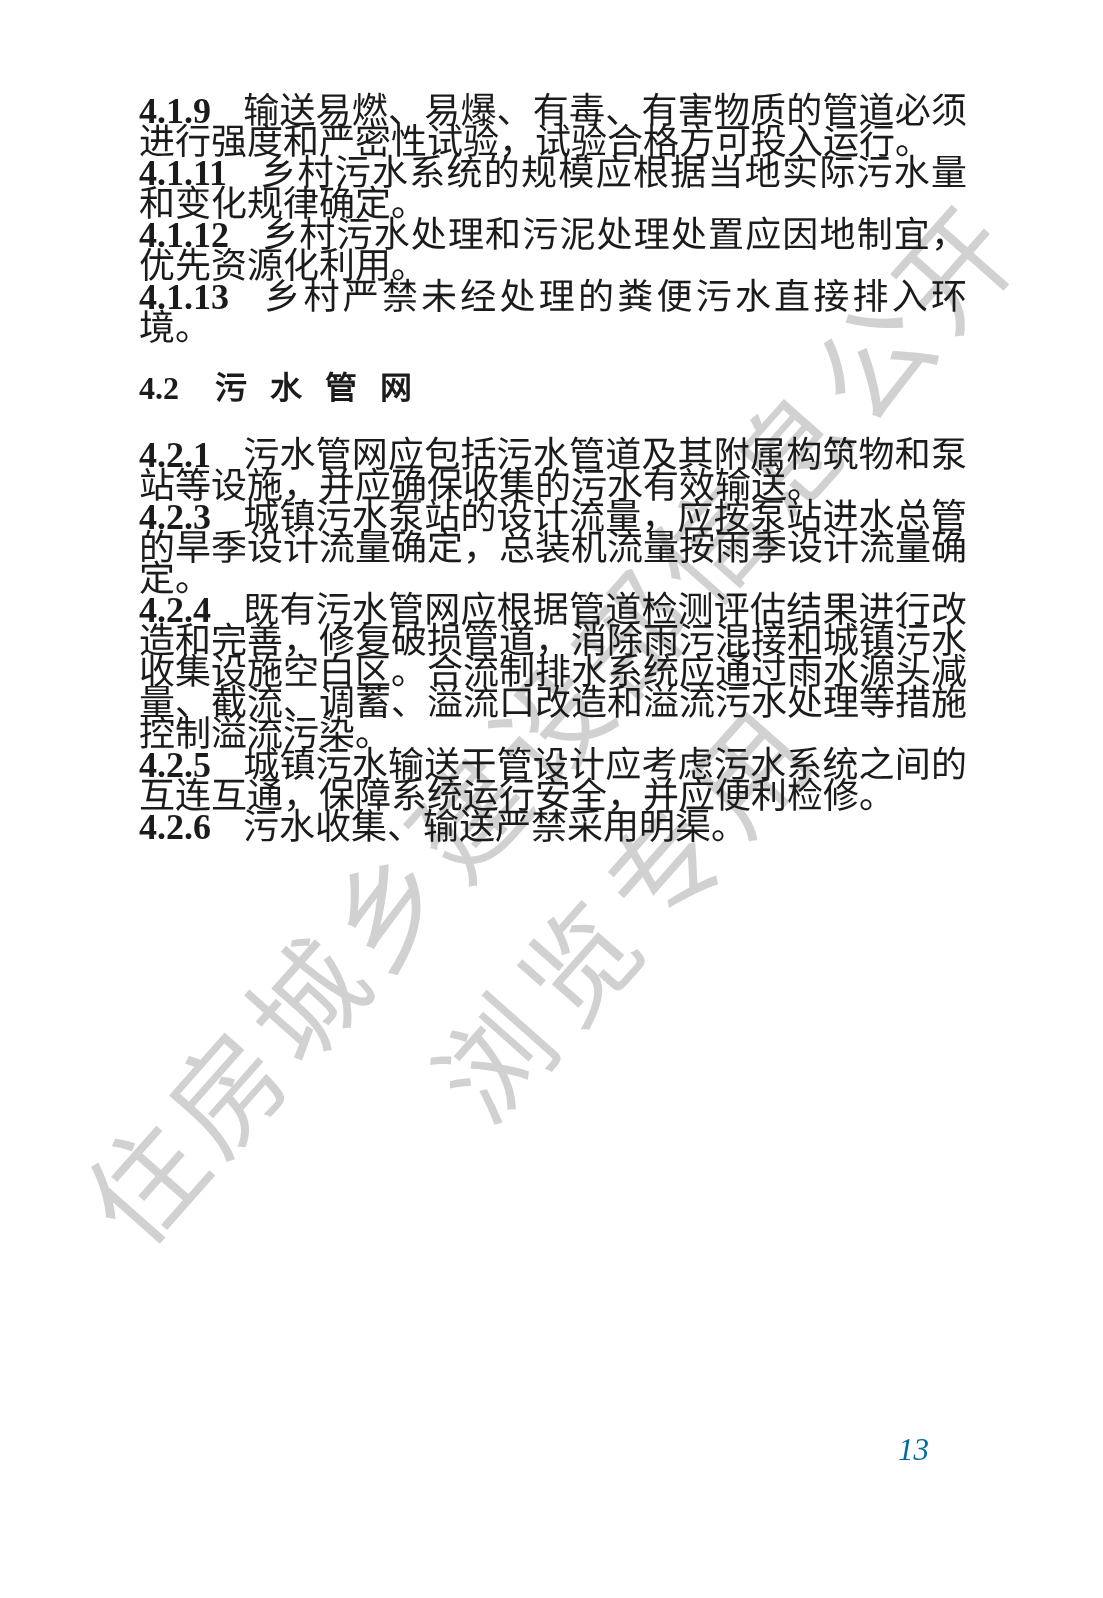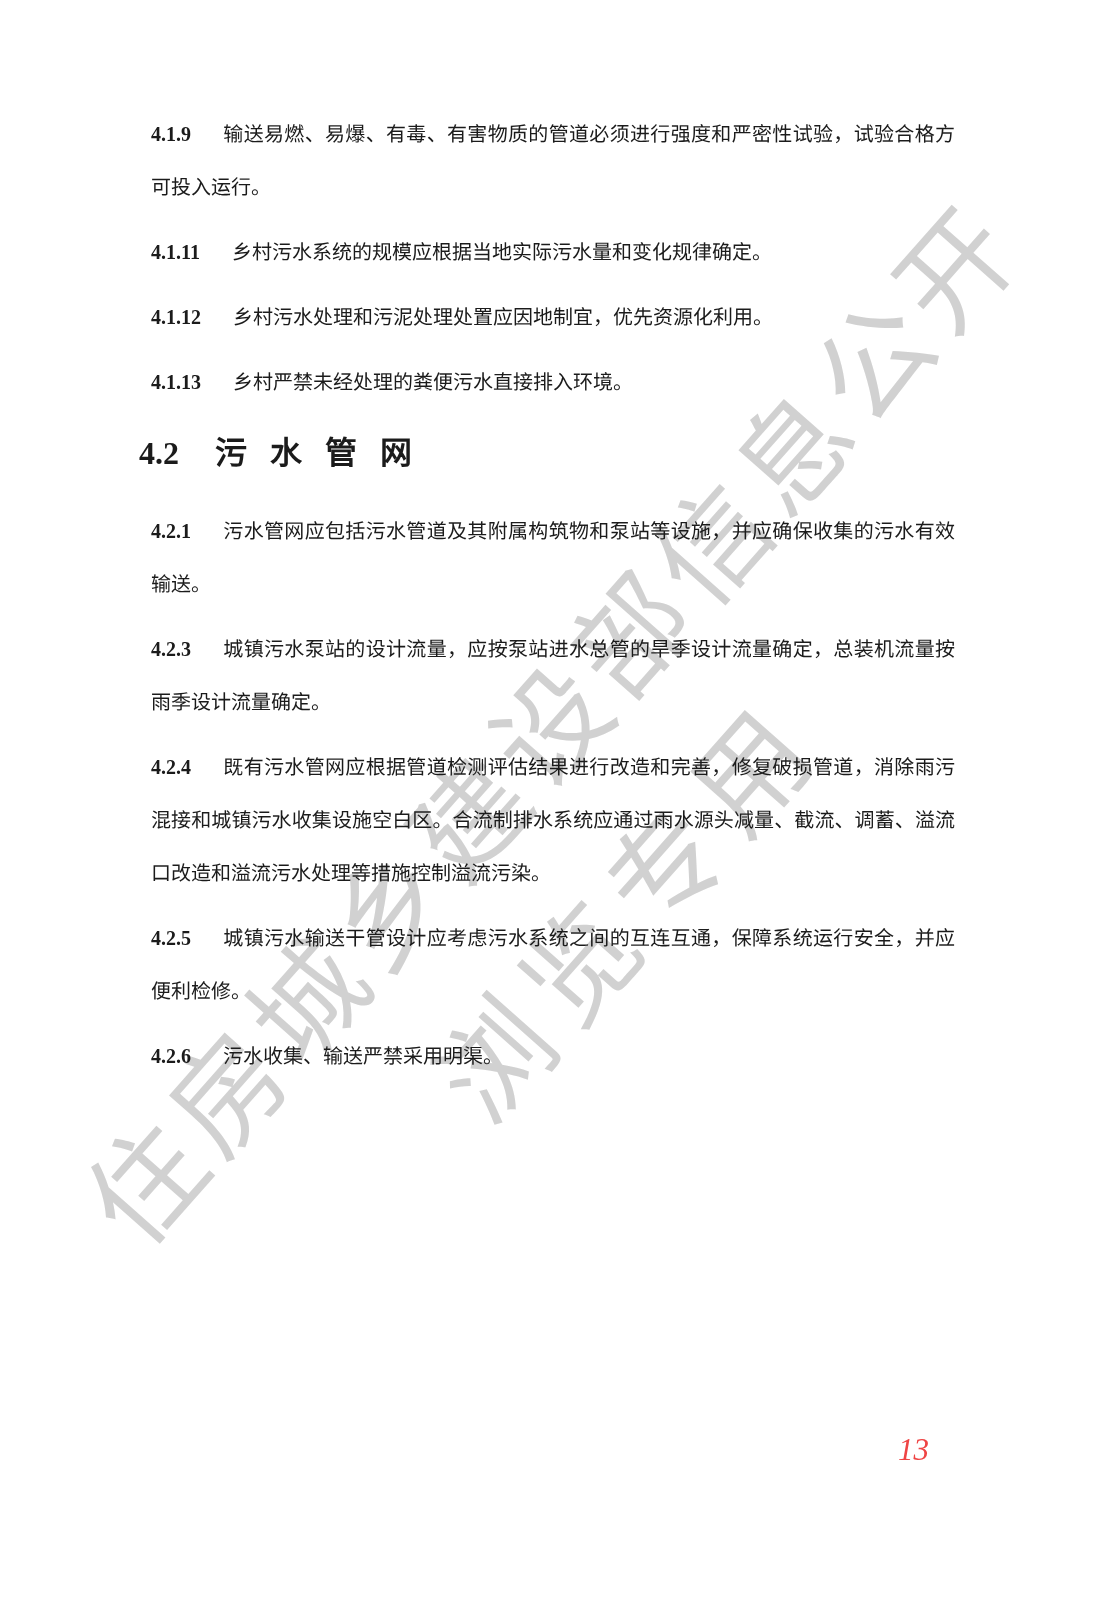--- a/index.html
+++ b/index.html
@@ -36,23 +36,23 @@
     transform:translate(-50%,-50%) rotate(-48.5deg);
   }
   
   .content{
     position:absolute;
     left:139px;top:96px;
     width:828px;
     z-index:2;
   }
   .clause{
-    margin:12px;
-    font-size:20px;
-    line-height:53px;
+    margin:0;
+    font-size:36px;
+    line-height:31px;
     text-align:justify;
     text-justify:inter-character;
     word-break:break-all;
   }
   .clause .num{
     font-weight:bold;
     padding-right:32px;
     white-space:nowrap;
   }
   .heading{
@@ -63,21 +63,21 @@
     font-weight:bold;
   }
   .h-num{padding-right:36px;}
   .h-title{letter-spacing:.72em;margin-right:-.72em;}
   .page-number{
     position:absolute;
     left:898px;top:1432px;
     z-index:2;
     font-size:31px;
     font-style:italic;
-    color:#ef4444;
+    color:#0369a1;
   }
 </style>
 </head>
 <body>
 
 <div class="page">
 
   <div class="watermark wm1">住房城乡建设部信息公开</div>
   <div class="watermark wm2">浏览专用</div>
 

